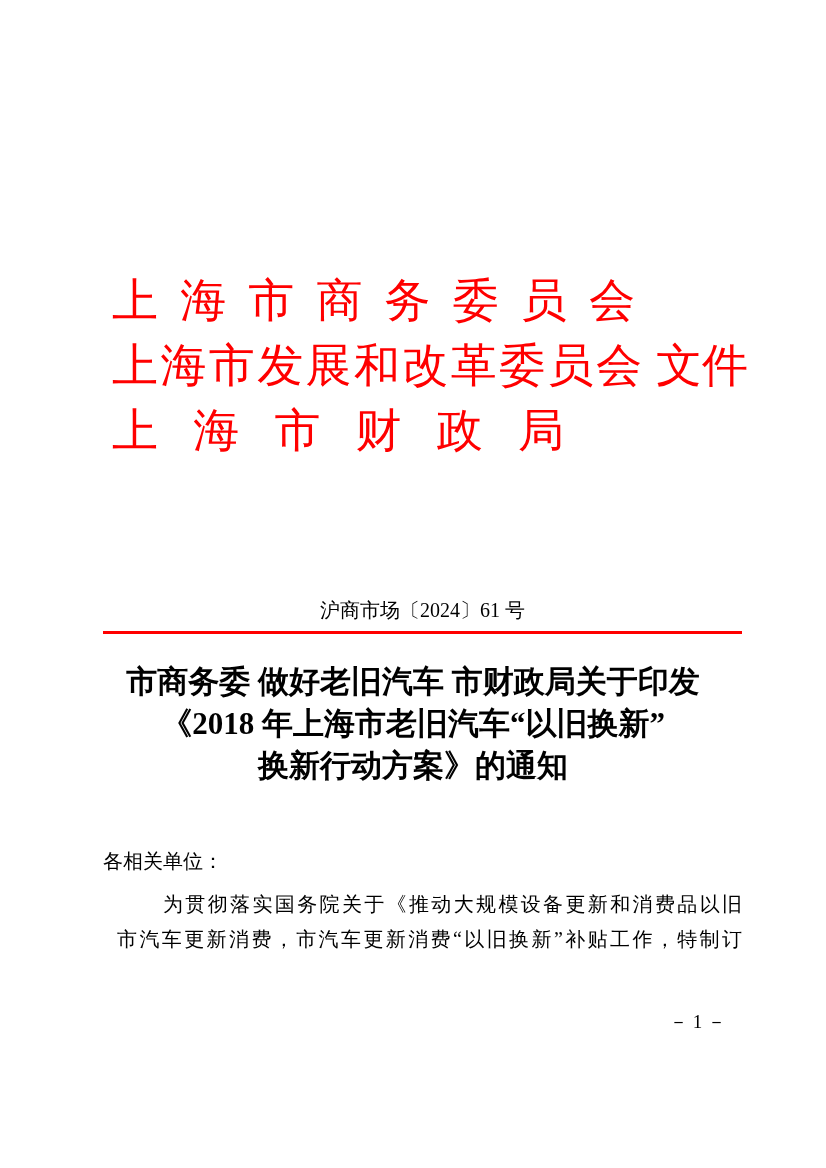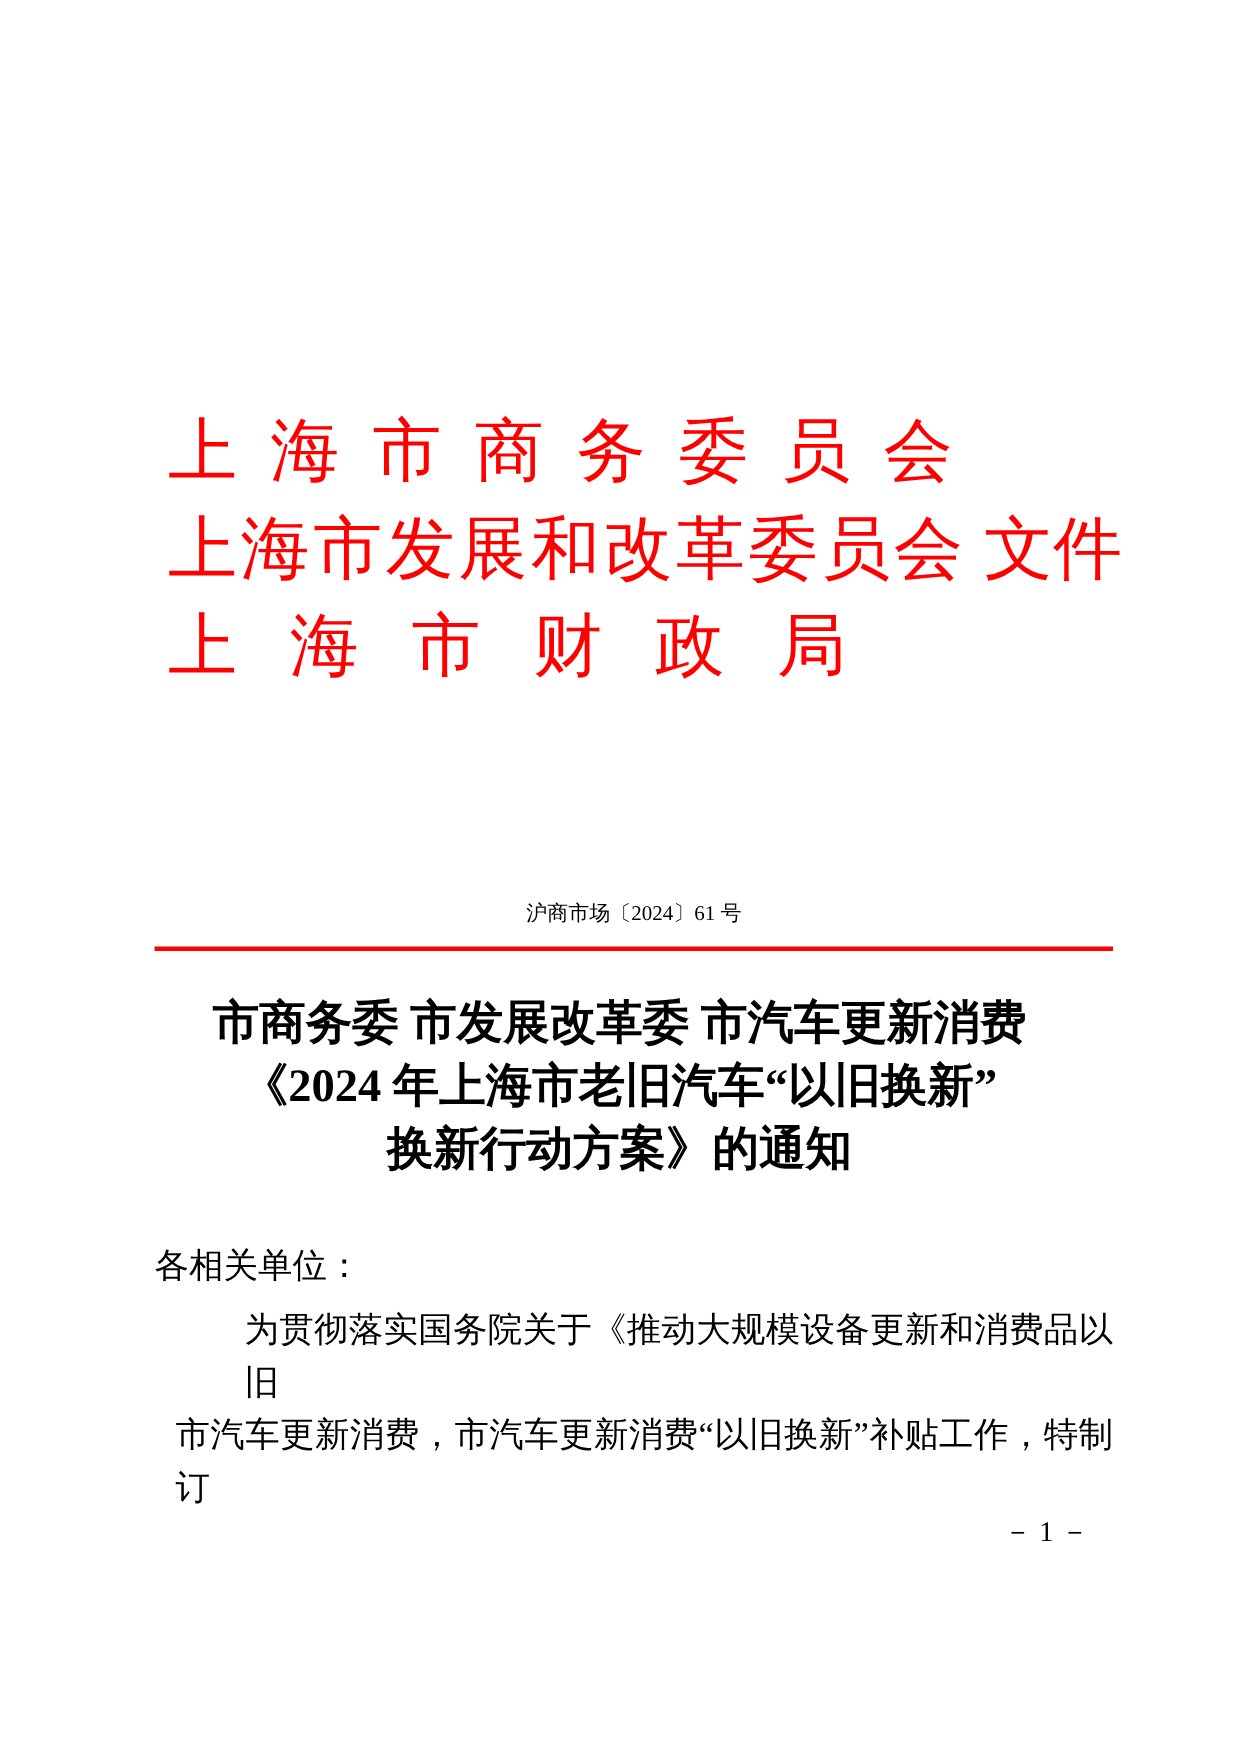--- a/index.html
+++ b/index.html
@@ -24,39 +24,39 @@
     white-space: nowrap;
   }
   .lh-w1 { width: 523px; }
   .lh-w2 { width: 530px; }
   .lh-w3 { width: 452px; }
   .lh-suffix { width: 88px; margin-left: 14px; }
 
   
   .doc-number {
     position: absolute; left: 103px; top: 597px; width: 639px;
-    text-align: center; font-size: 14px; line-height: 26px; color: #000;
+    text-align: center; font-size: 20px; line-height: 26px; color: #000;
   }
   .red-rule {
     position: absolute; left: 103px; top: 631px; width: 639px; height: 3px;
     background: #ff0000;
   }
 
   
   .doc-title {
     position: absolute; left: 83px; top: 661px; width: 660px;
     text-align: center; font-weight: bold;
     font-size: 31px; line-height: 42px;
   }
   .doc-title .t-line { white-space: nowrap; }
 
   
   .body-block {
-    position: absolute; left: 103px; top: 826px; width: 639px;
-    font-size: 23px;
+    position: absolute; left: 103px; top: 844px; width: 639px;
+    font-size: 20px;
   }
   .salutation { line-height: 35px; text-align: left; }
   .para { margin-top: 8px; margin-left: 14px; }
   .para-line {
     line-height: 35px;
     text-align: justify;
     text-align-last: justify;
     text-justify: inter-character;
   }
   .para-line.indent { padding-left: 46px; box-sizing: border-box; }
@@ -114,22 +114,22 @@
           <span>局</span>
         </div>
     </div>
   </div>
 
   <div class="doc-number">沪商市场〔2024〕61 号</div>
 
   <div class="red-rule"></div>
 
   <div class="doc-title">
-    <div class="t-line">市商务委 市发展改革委 市汽车更新消费</div>
-    <div class="t-line">《2024 年上海市老旧汽车“以旧换新”</div>
+    <div class="t-line">市商务委 做好老旧汽车 市财政局关于印发</div>
+    <div class="t-line">《2018 年上海市老旧汽车“以旧换新”</div>
     <div class="t-line">换新行动方案》的通知</div>
   </div>
 
   <div class="body-block">
     <div class="salutation">各相关单位：</div>
     <div class="para">
       <div class="para-line indent">为贯彻落实国务院关于《推动大规模设备更新和消费品以旧</div>
       <div class="para-line">市汽车更新消费，市汽车更新消费“以旧换新”补贴工作，特制订</div>
     </div>
   </div>

